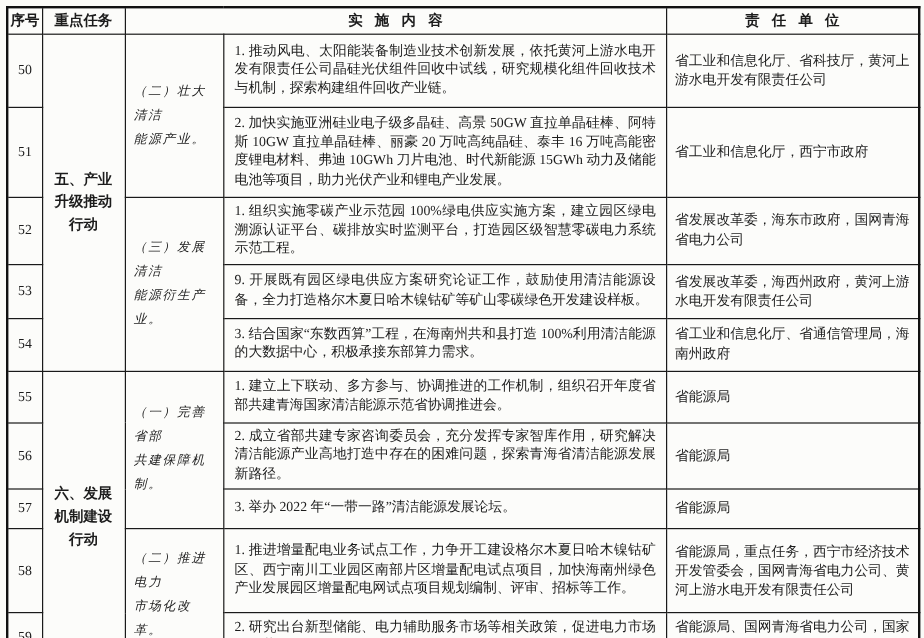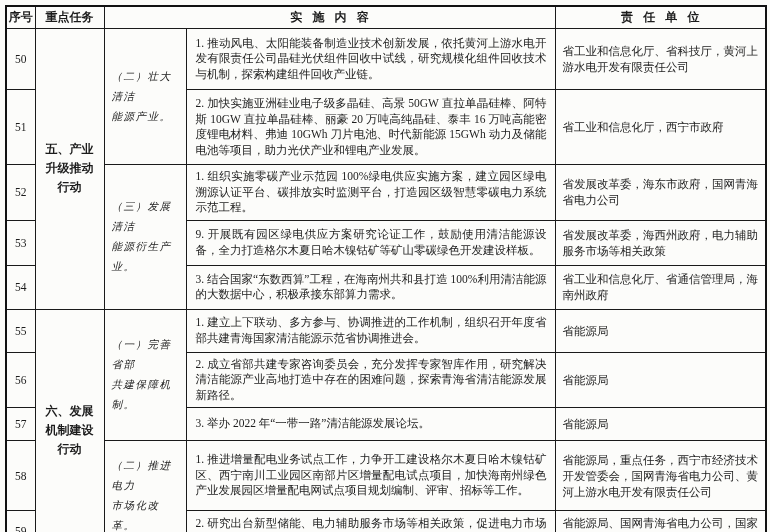--- a/index.html
+++ b/index.html
@@ -115,21 +115,21 @@
   <tr class="r52">
     <td class="no-cell">52</td>
     <td class="subcat-cell" rowspan="3">（三）发展清洁
 能源衍生产业。</td>
     <td class="content-cell">1. 组织实施零碳产业示范园 100%绿电供应实施方案，建立园区绿电溯源认证平台、碳排放实时监测平台，打造园区级智慧零碳电力系统示范工程。</td>
     <td class="unit-cell">省发展改革委，海东市政府，国网青海省电力公司</td>
   </tr>
   <tr class="r53">
     <td class="no-cell">53</td>
     <td class="content-cell">9. 开展既有园区绿电供应方案研究论证工作，鼓励使用清洁能源设备，全力打造格尔木夏日哈木镍钴矿等矿山零碳绿色开发建设样板。</td>
-    <td class="unit-cell">省发展改革委，海西州政府，电力辅助服务市场等相关政策</td>
+    <td class="unit-cell">省发展改革委，海西州政府，黄河上游水电开发有限责任公司</td>
   </tr>
   <tr class="r54">
     <td class="no-cell">54</td>
     <td class="content-cell">3. 结合国家“东数西算”工程，在海南州共和县打造 100%利用清洁能源的大数据中心，积极承接东部算力需求。</td>
     <td class="unit-cell">省工业和信息化厅、省通信管理局，海南州政府</td>
   </tr>
 
   <tr class="r55">
     <td class="no-cell">55</td>
     <td class="group-cell" rowspan="5">六、发展

